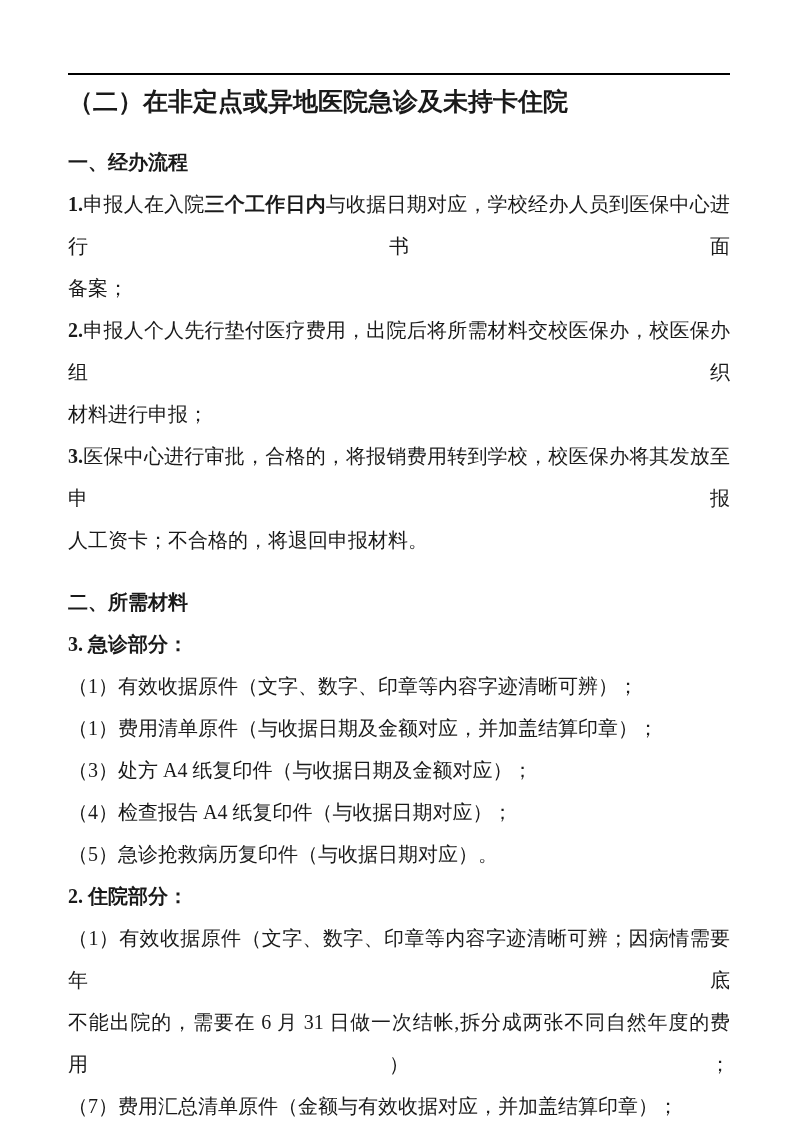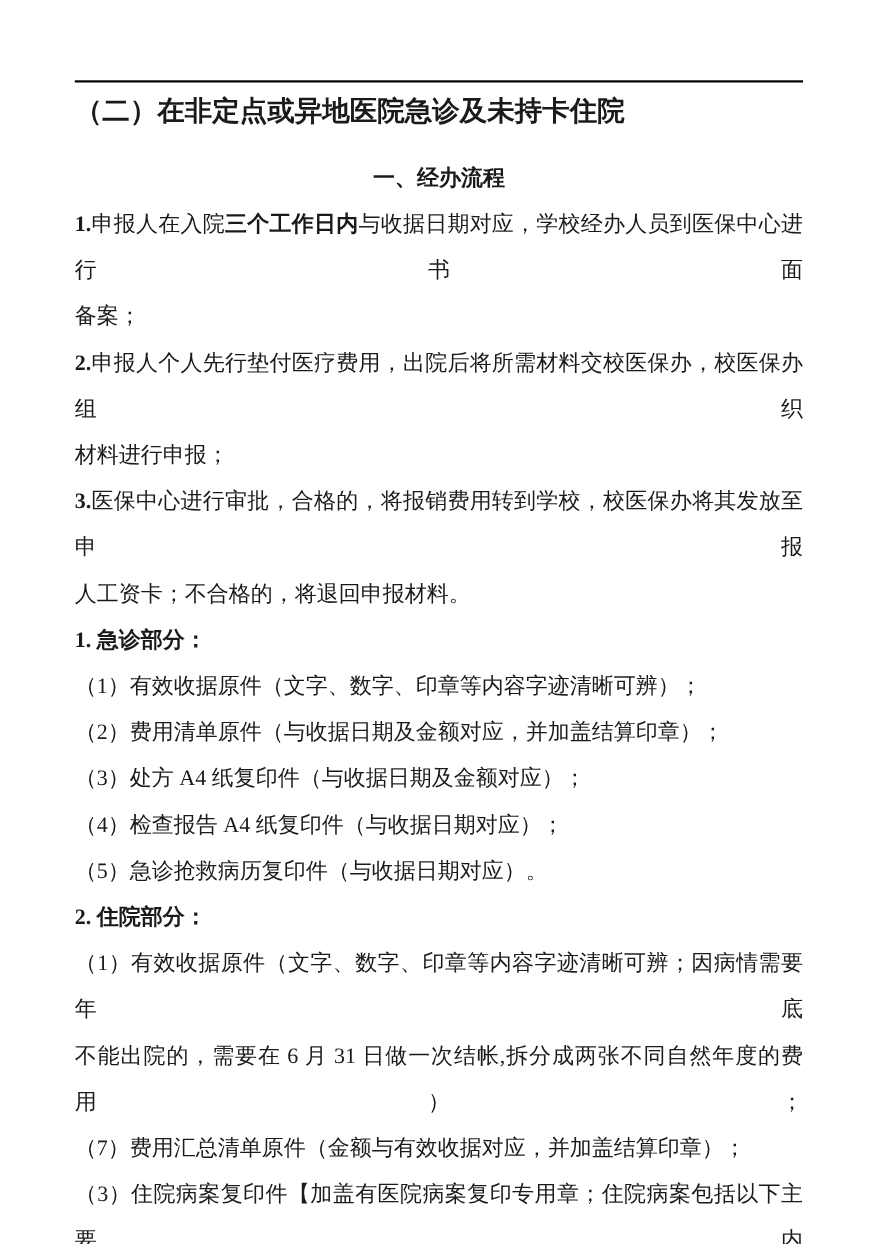--- a/index.html
+++ b/index.html
@@ -20,21 +20,20 @@
     line-height: 38px;
     font-weight: bold;
     text-align: left;
     white-space: nowrap;
   }
   .heading {
     margin-top: 20px;
     font-size: 20px;
     line-height: 42px;
     font-weight: bold;
-    text-align: center;
   }
   .line {
     font-size: 20px;
     line-height: 42px;
     white-space: nowrap;
   }
   .fill {
     text-align: justify;
     text-align-last: justify;
     white-space: normal;
@@ -55,25 +54,26 @@
 
   <p class="line fill"><span class="b">1.</span><span>申报人在入院</span><span class="b">三个工作日内</span><span>与收据日期对应，学校经办人员到医保中心进行书面</span></p>
   <p class="line">备案；</p>
 
   <p class="line fill"><span class="b">2.</span><span>申报人个人先行垫付医疗费用，出院后将所需材料交校医保办，校医保办组织</span></p>
   <p class="line">材料进行申报；</p>
 
   <p class="line fill"><span class="b">3.</span><span>医保中心进行审批，合格的，将报销费用转到学校，校医保办将其发放至申报</span></p>
   <p class="line">人工资卡；不合格的，将退回申报材料。</p>
 
+  <div class="heading">二、所需材料</div>
 
-  <div class="line subheading">1. 急诊部分：</div>
+  <div class="line subheading">3. 急诊部分：</div>
 
   <p class="line">（1）有效收据原件（文字、数字、印章等内容字迹清晰可辨）；</p>
-  <p class="line">（2）费用清单原件（与收据日期及金额对应，并加盖结算印章）；</p>
+  <p class="line">（1）费用清单原件（与收据日期及金额对应，并加盖结算印章）；</p>
   <p class="line">（3）处方 A4 纸复印件（与收据日期及金额对应）；</p>
   <p class="line">（4）检查报告 A4 纸复印件（与收据日期对应）；</p>
   <p class="line">（5）急诊抢救病历复印件（与收据日期对应）。</p>
 
   <div class="line subheading">2. 住院部分：</div>
 
   <p class="line fill">（1）有效收据原件（文字、数字、印章等内容字迹清晰可辨；因病情需要年底</p>
   <p class="line fill">不能出院的，需要在 6 月 31 日做一次结帐,拆分成两张不同自然年度的费用）；</p>
   <p class="line">（7）费用汇总清单原件（金额与有效收据对应，并加盖结算印章）；</p>
   <p class="line fill">（3）住院病案复印件【加盖有医院病案复印专用章；住院病案包括以下主要内</p>

